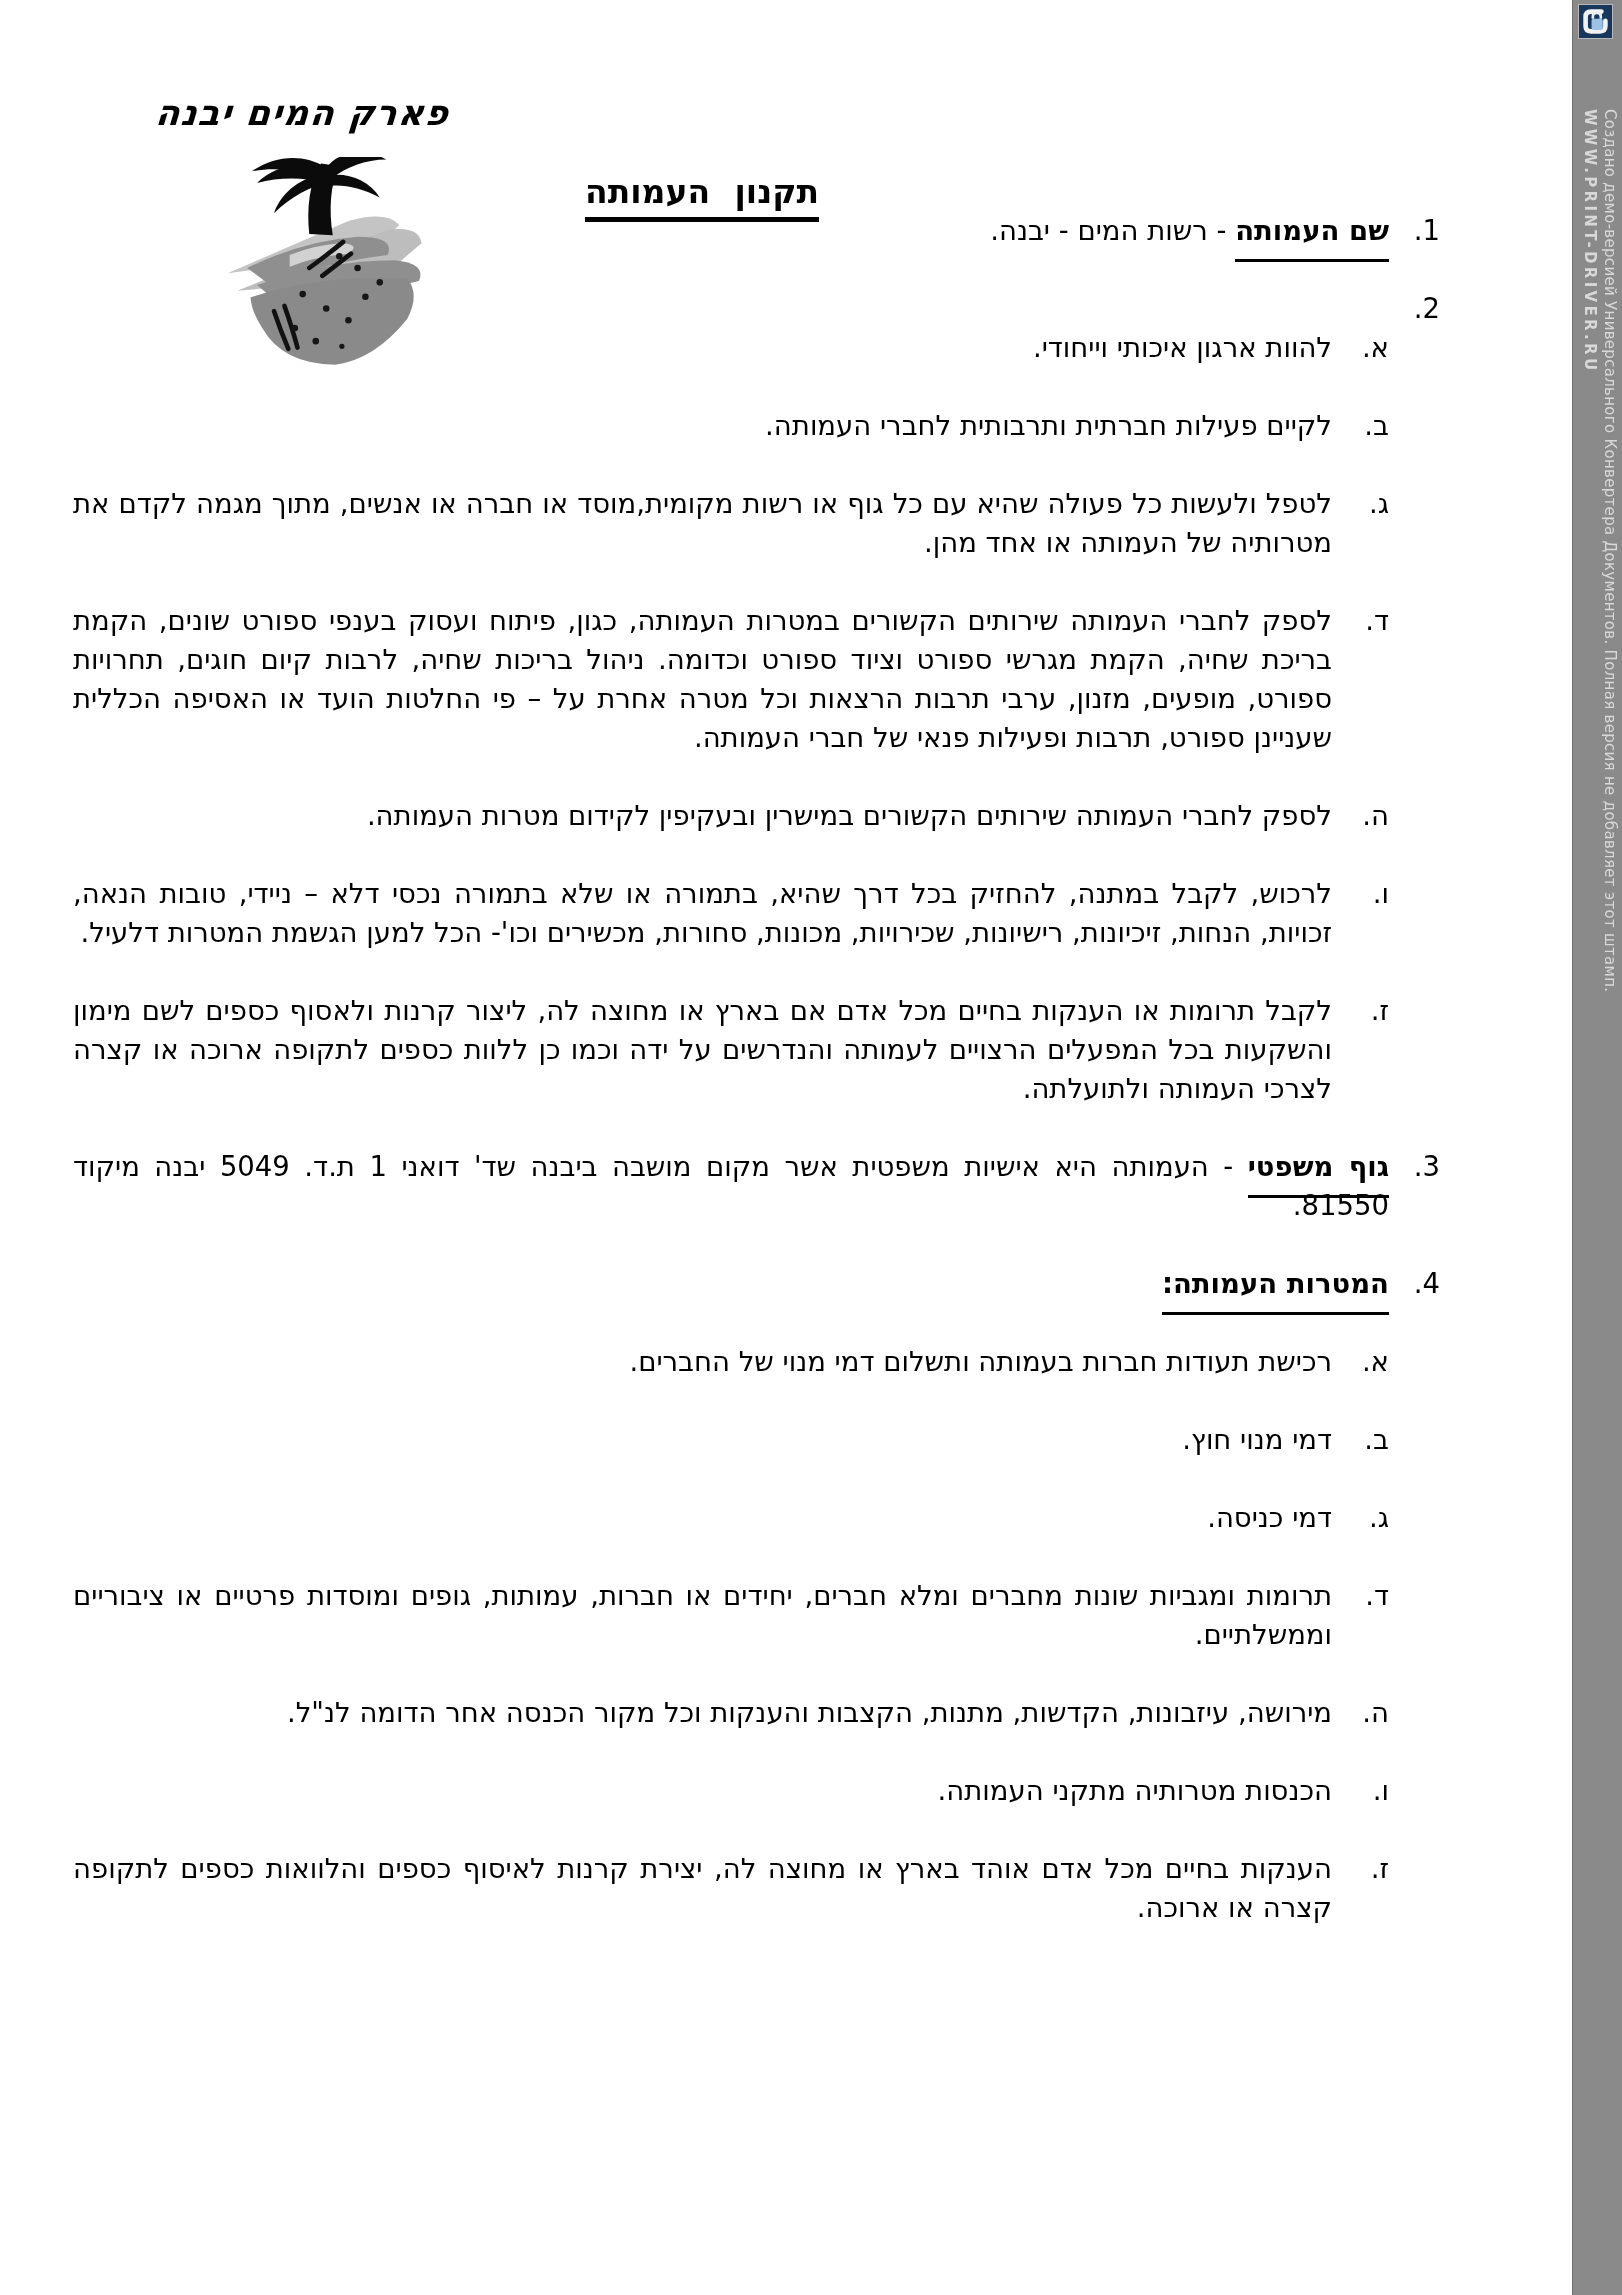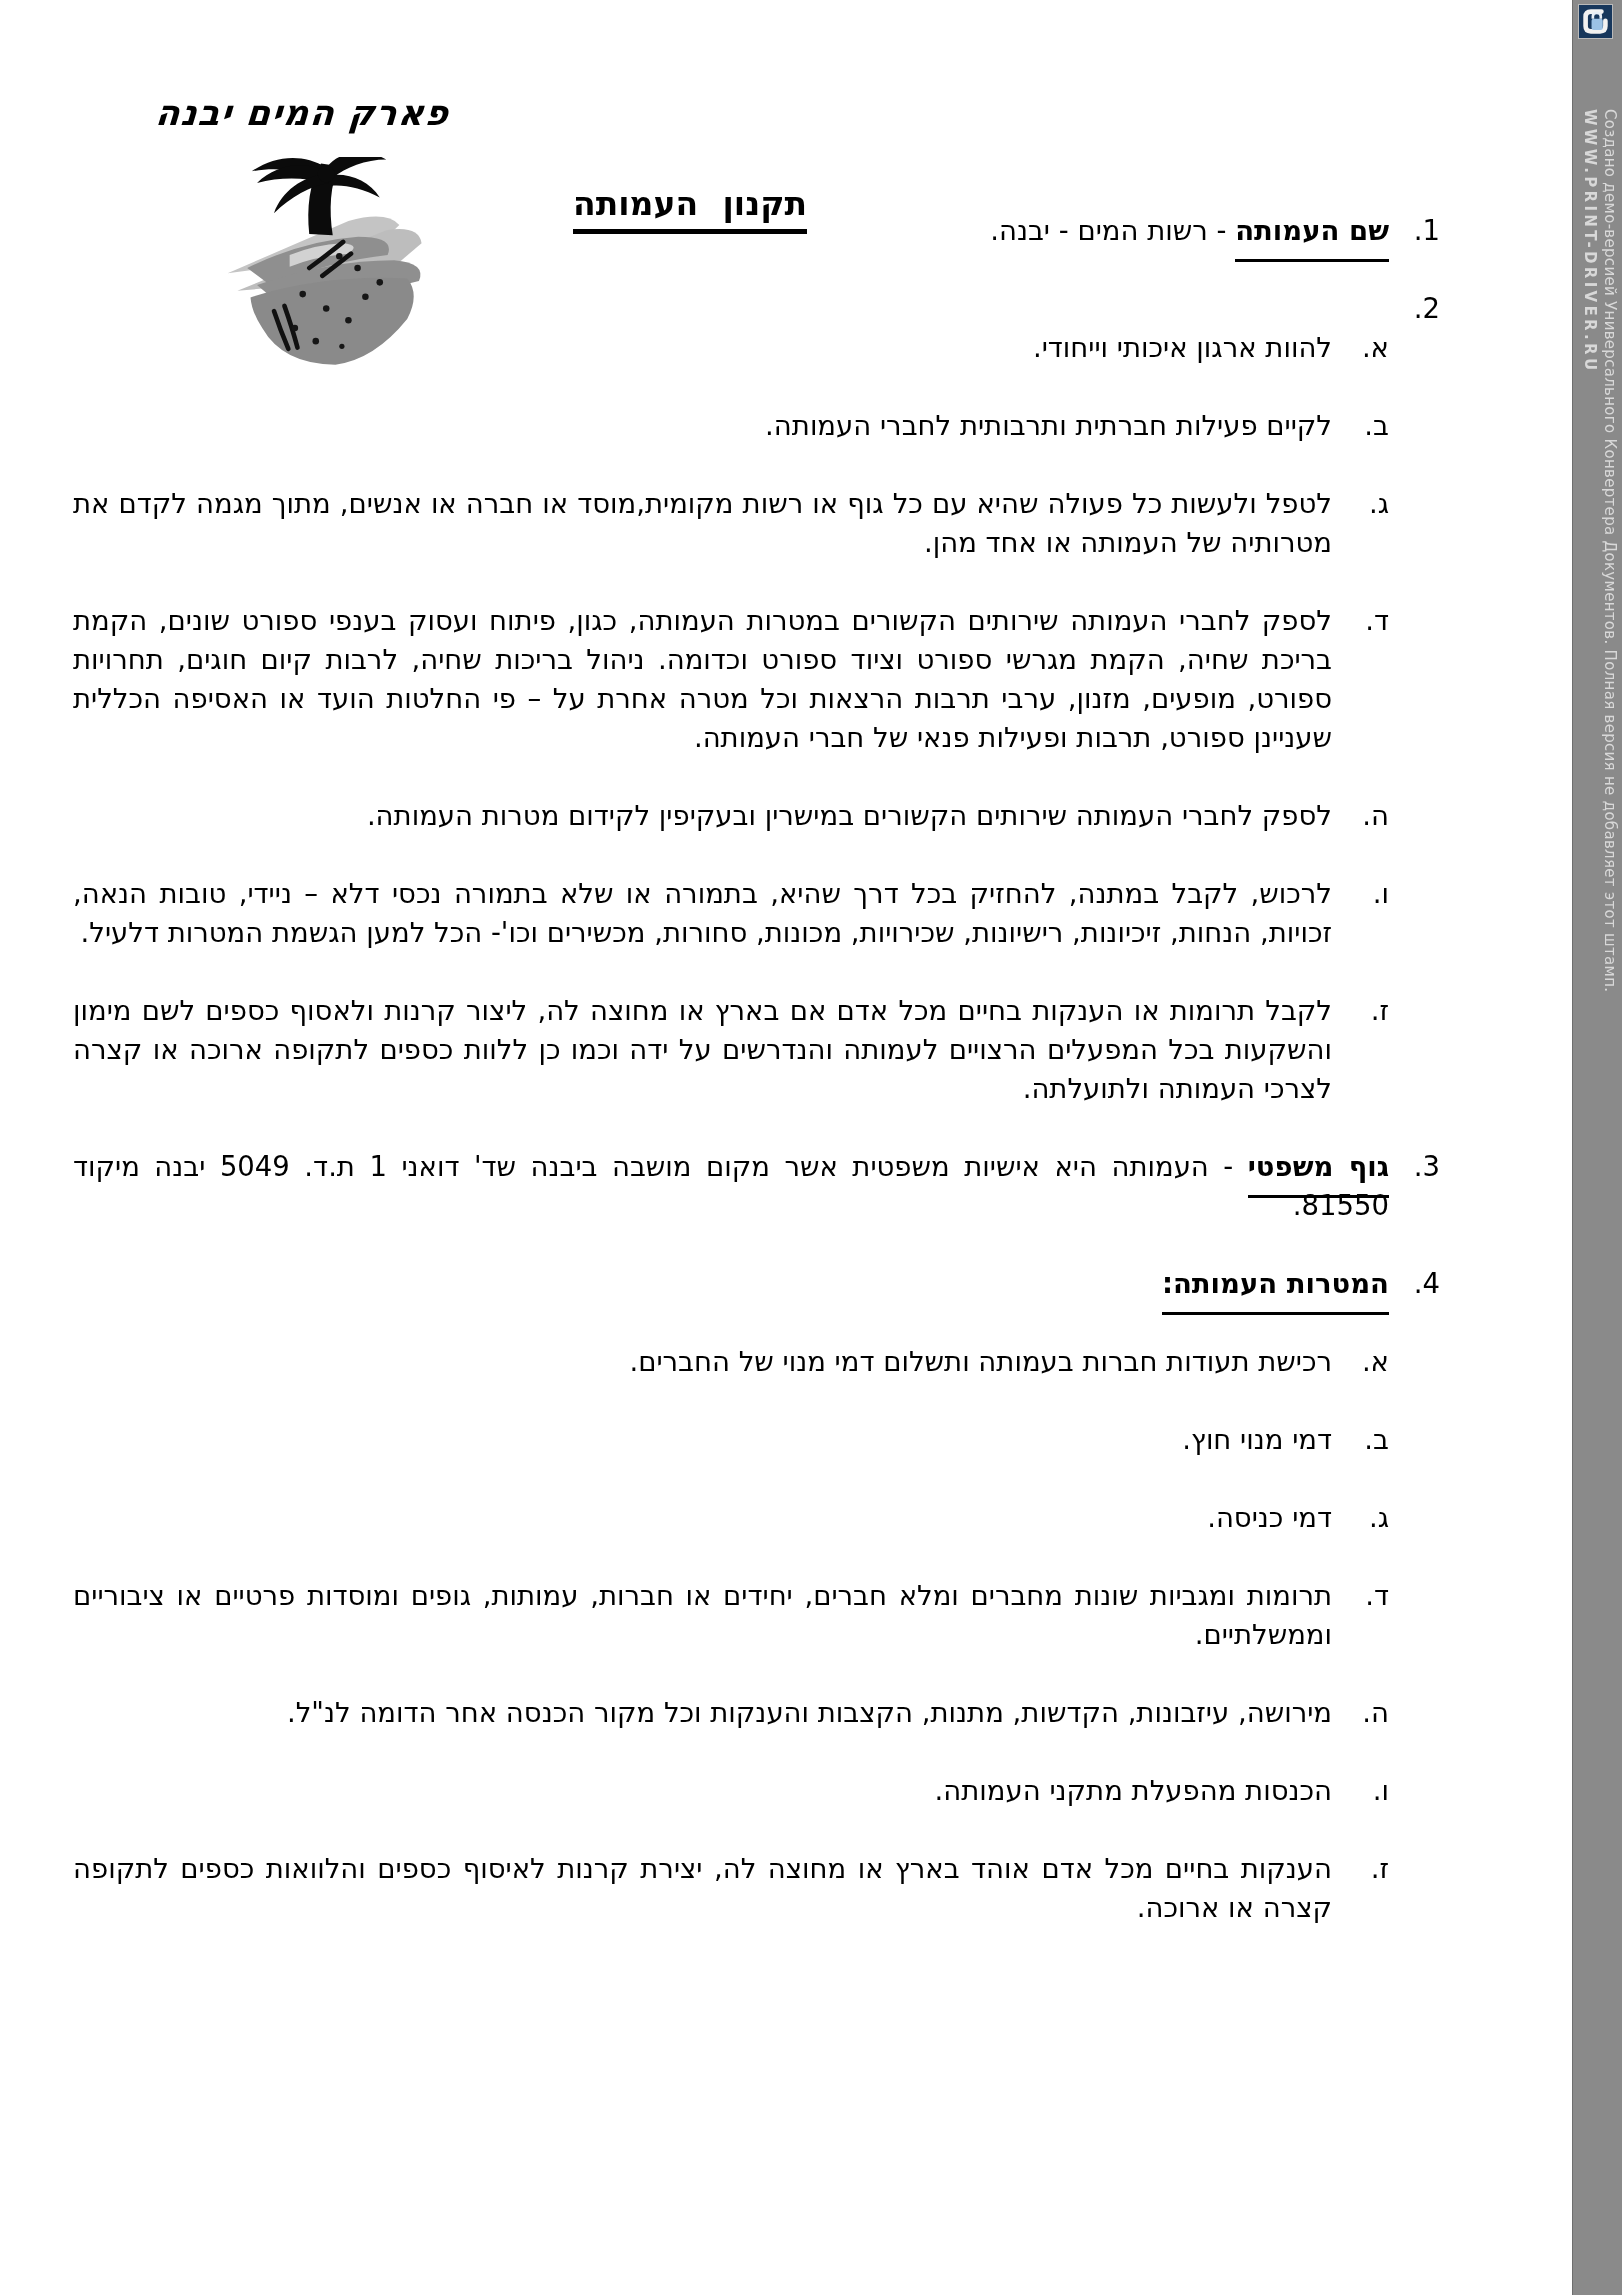--- a/index.html
+++ b/index.html
@@ -19,21 +19,21 @@
     transform:skewX(-6deg);
     letter-spacing:1.3px;
     white-space:nowrap;
   }
 
   
   .org-logo{position:absolute;left:211px;top:157px;width:220px;height:222px;}
 
   
   .doc-title{
-    position:absolute;top:168px;right:800px;margin:16px;
+    position:absolute;top:168px;right:800px;margin:4px;
     direction:rtl;white-space:nowrap;
     font-size:33px;font-weight:bold;
   }
   .doc-title .title-text{
     border-bottom:5.2px solid #000;
     padding-bottom:5.9px;
     word-spacing:13px;
   }
 
   
@@ -193,21 +193,21 @@
           <div class="sub">
             <span class="sub-num">ד.</span>
             <div class="sub-text">תרומות ומגביות שונות מחברים ומלא חברים, יחידים או חברות, עמותות, גופים ומוסדות פרטיים או ציבוריים וממשלתיים.</div>
           </div>
           <div class="sub">
             <span class="sub-num">ה.</span>
             <div class="sub-text">מירושה, עיזבונות, הקדשות, מתנות, הקצבות והענקות וכל מקור הכנסה אחר הדומה לנ"ל.</div>
           </div>
           <div class="sub">
             <span class="sub-num">ו.</span>
-            <div class="sub-text">הכנסות מהפעלת מתקני העמותה.</div>
+            <div class="sub-text">הכנסות מטרותיה מתקני העמותה.</div>
           </div>
           <div class="sub">
             <span class="sub-num">ז.</span>
             <div class="sub-text">הענקות בחיים מכל אדם אוהד בארץ או מחוצה לה, יצירת קרנות לאיסוף כספים והלוואות כספים לתקופה קצרה או ארוכה.</div>
           </div>
         </div>
       </div>
     </div>
 
   <div class="wm-strip">

